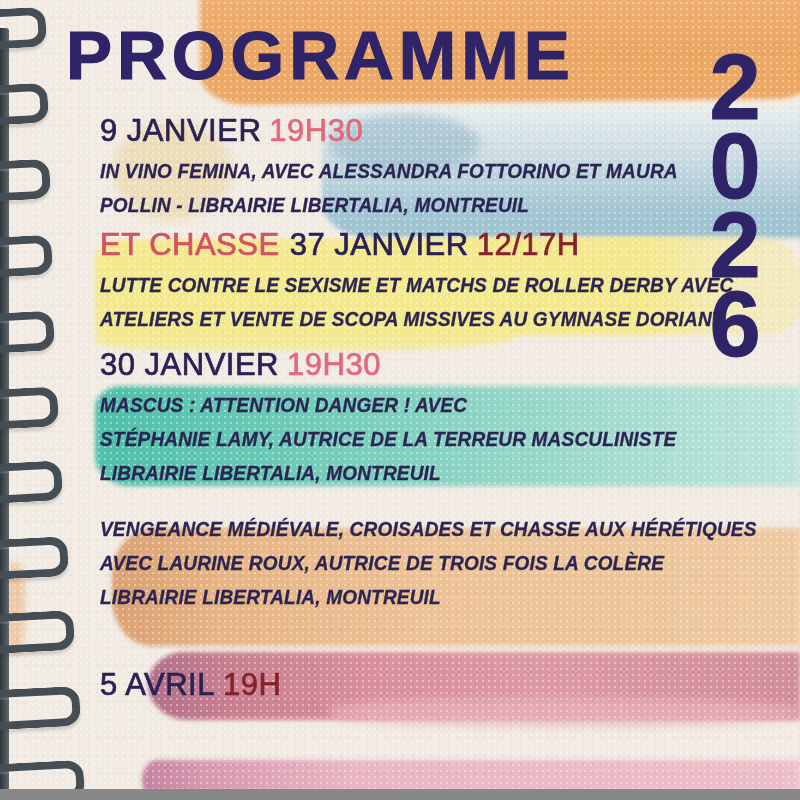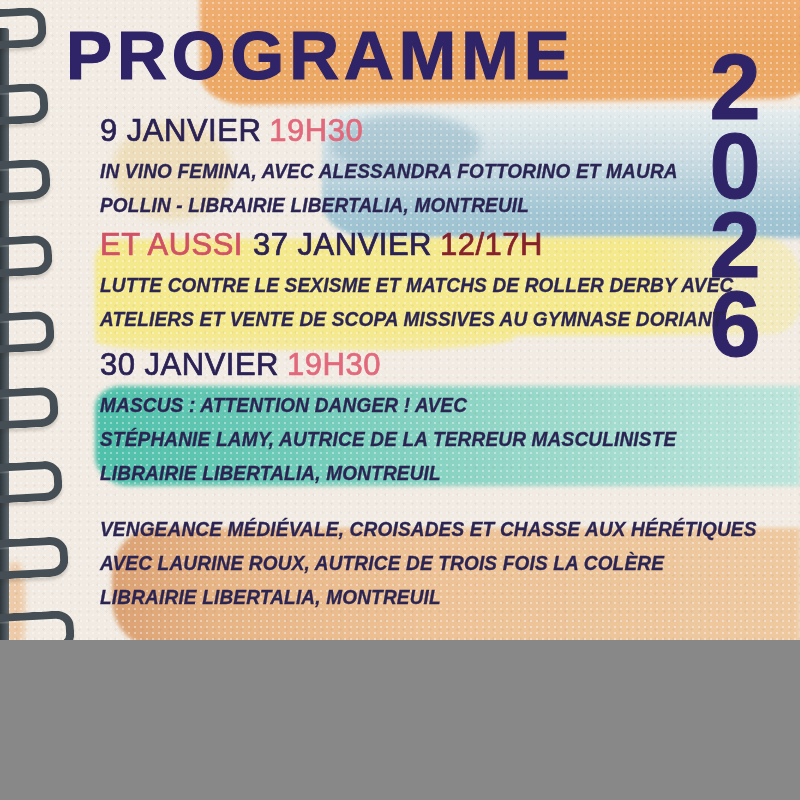--- a/index.html
+++ b/index.html
@@ -1,17 +1,17 @@
 <!DOCTYPE html>
 <html><head>
 <meta charset="utf-8">
 <style>
   html,body{margin:0;padding:0;background:#888;}
   .poster{
-    position:relative;width:800px;height:640px;overflow:hidden;
+    position:relative;width:800px;height:789px;overflow:hidden;
     background:#f1ebe3;
     font-family:"Liberation Sans", sans-serif;
   }
   
   .washes{position:absolute;inset:0;z-index:1;}
   .wash{position:absolute;}
   .wash-orange-top{
     left:200px;top:-14px;width:610px;height:116px;
     background:linear-gradient(180deg,#f0b076 0%,#eca763 55%,#edaa68 100%);
     border-radius:0 0 34px 46px / 0 0 20px 30px;
@@ -166,21 +166,21 @@
       <span class="date">9 JANVIER</span><span class="time c-coral">19H30</span>
     </div>
     <div class="details">
       <p>IN VINO FEMINA, AVEC ALESSANDRA FOTTORINO ET MAURA</p>
       <p>POLLIN - LIBRAIRIE LIBERTALIA, MONTREUIL</p>
     </div>
   </section>
 
   <section class="event e2">
     <div class="heading">
-      <span class="prefix c-coral-dark">ET AUSSI</span><span class="date">37 JANVIER</span><span class="time c-maroon">12/17H</span>
+      <span class="prefix c-coral-dark">ET CHASSE</span><span class="date">37 JANVIER</span><span class="time c-maroon">12/17H</span>
     </div>
     <div class="details">
       <p>LUTTE CONTRE LE SEXISME ET MATCHS DE ROLLER DERBY AVEC</p>
       <p>ATELIERS ET VENTE DE SCOPA MISSIVES AU GYMNASE DORIANT</p>
     </div>
   </section>
 
   <section class="event e3">
     <div class="heading">
       <span class="date">30 JANVIER</span><span class="time c-coral">19H30</span>

